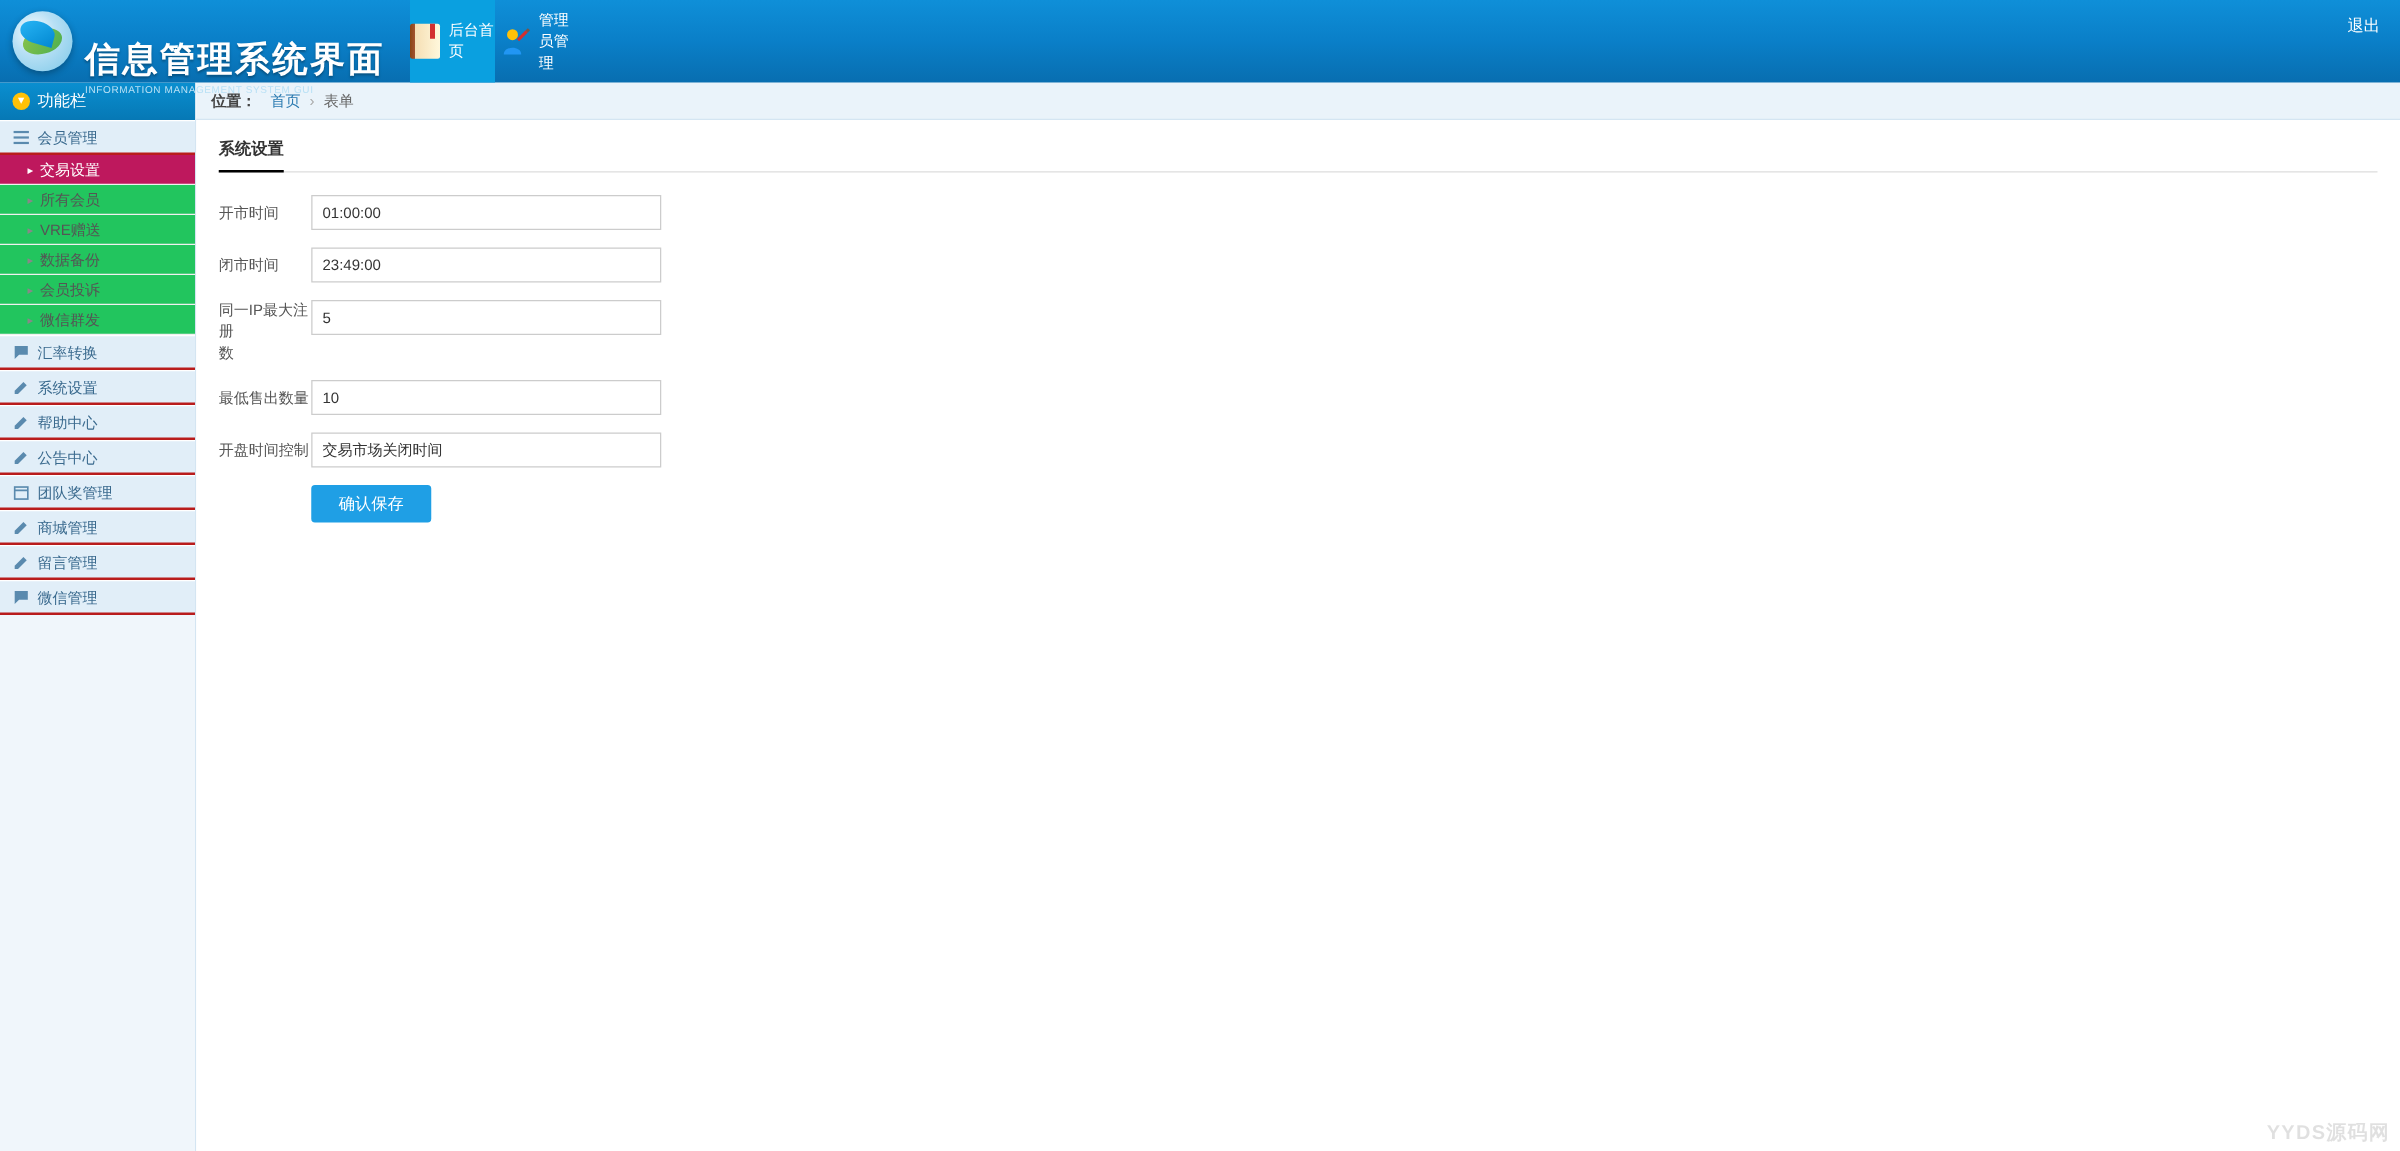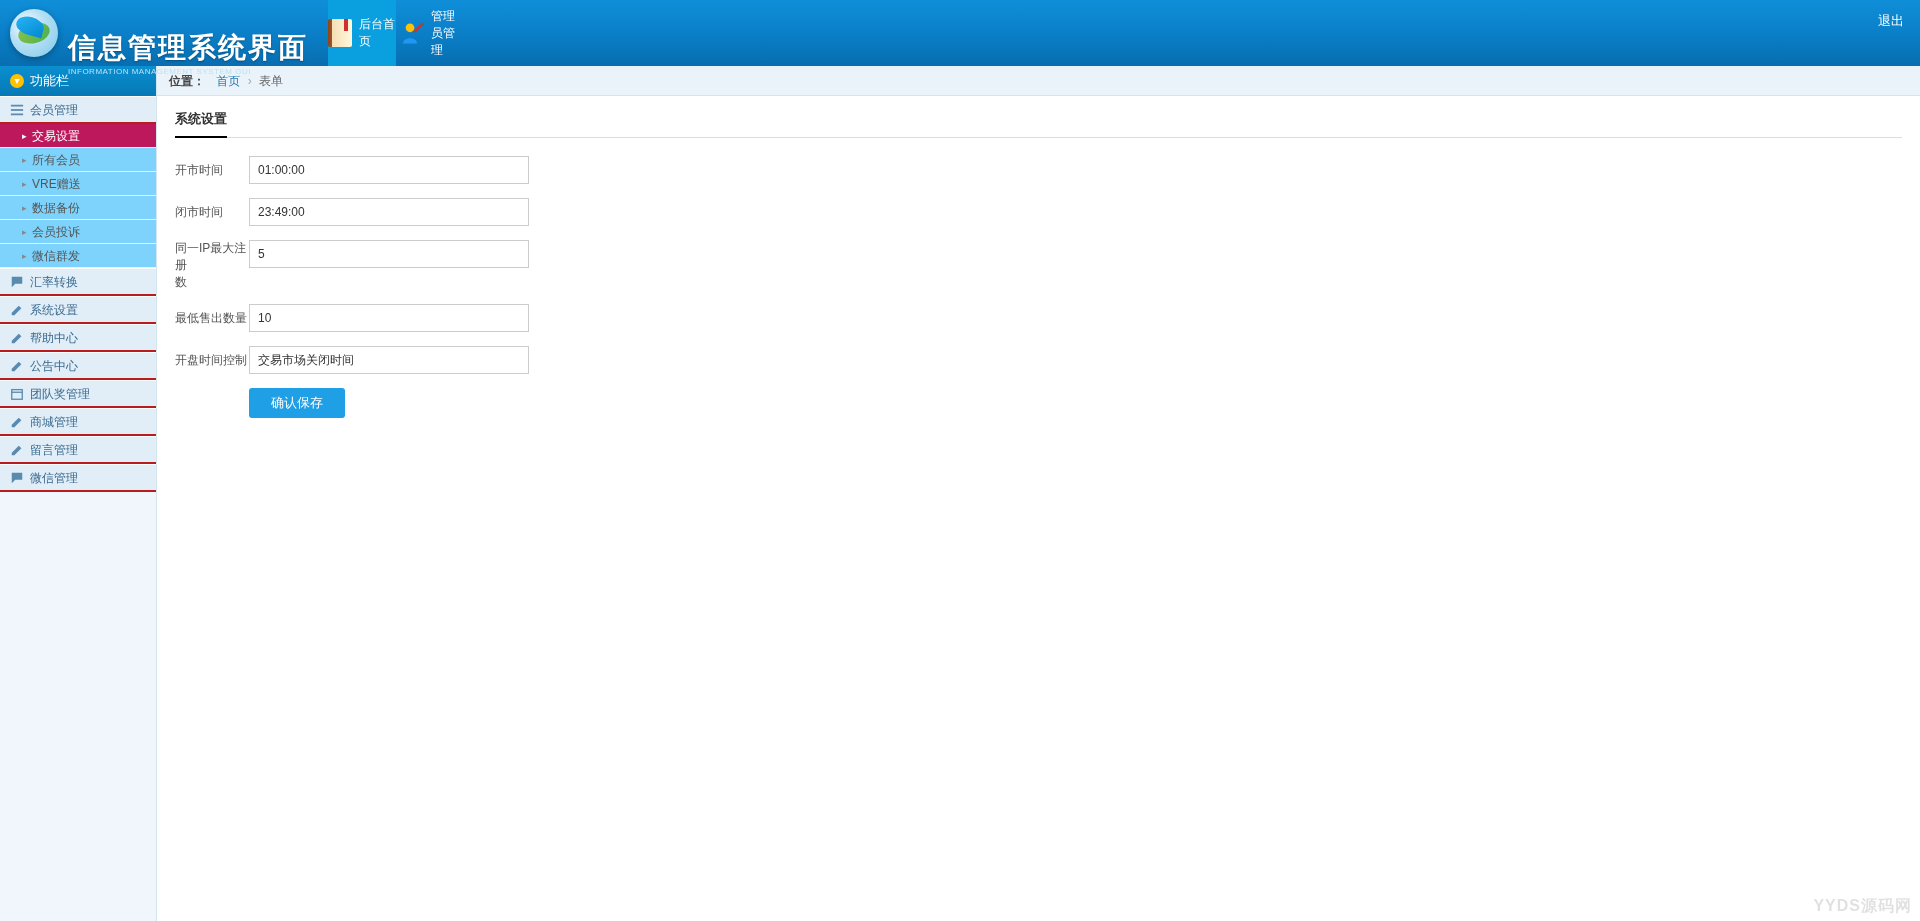--- a/index.html
+++ b/index.html
@@ -112,21 +112,21 @@
       display:inline-flex; align-items:center; justify-content:center;
     }
     .side-section-icon svg { width:14px; height:14px; fill:#5a8aae; }
     .side-sub {
       height: 24px; line-height: 24px;
       padding-left: 32px;
       color: #555;
       cursor: pointer;
       position: relative;
       font-size: 12px;
-      background:#7dd3fc;
+      background:#22c55e;
       border-bottom:1px solid #f0f0f0;
     }
     .side-sub::before {
       content: "▸"; position: absolute; left: 22px; color: #888; font-size: 9px;
     }
     .side-sub.active {
       background: #be185d; color: #fff;
     }
     .side-sub.active::before { color:#fff; }
     

